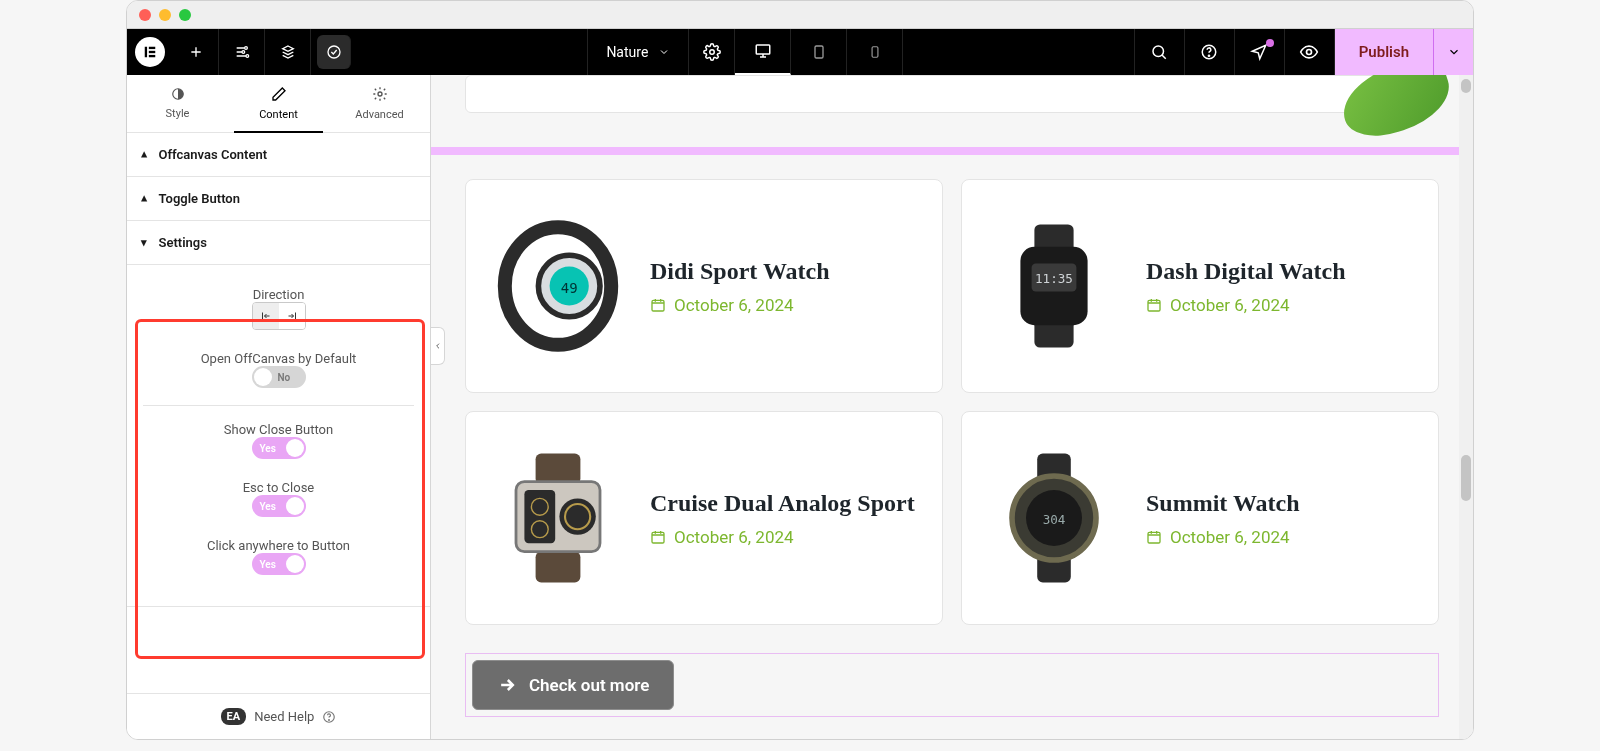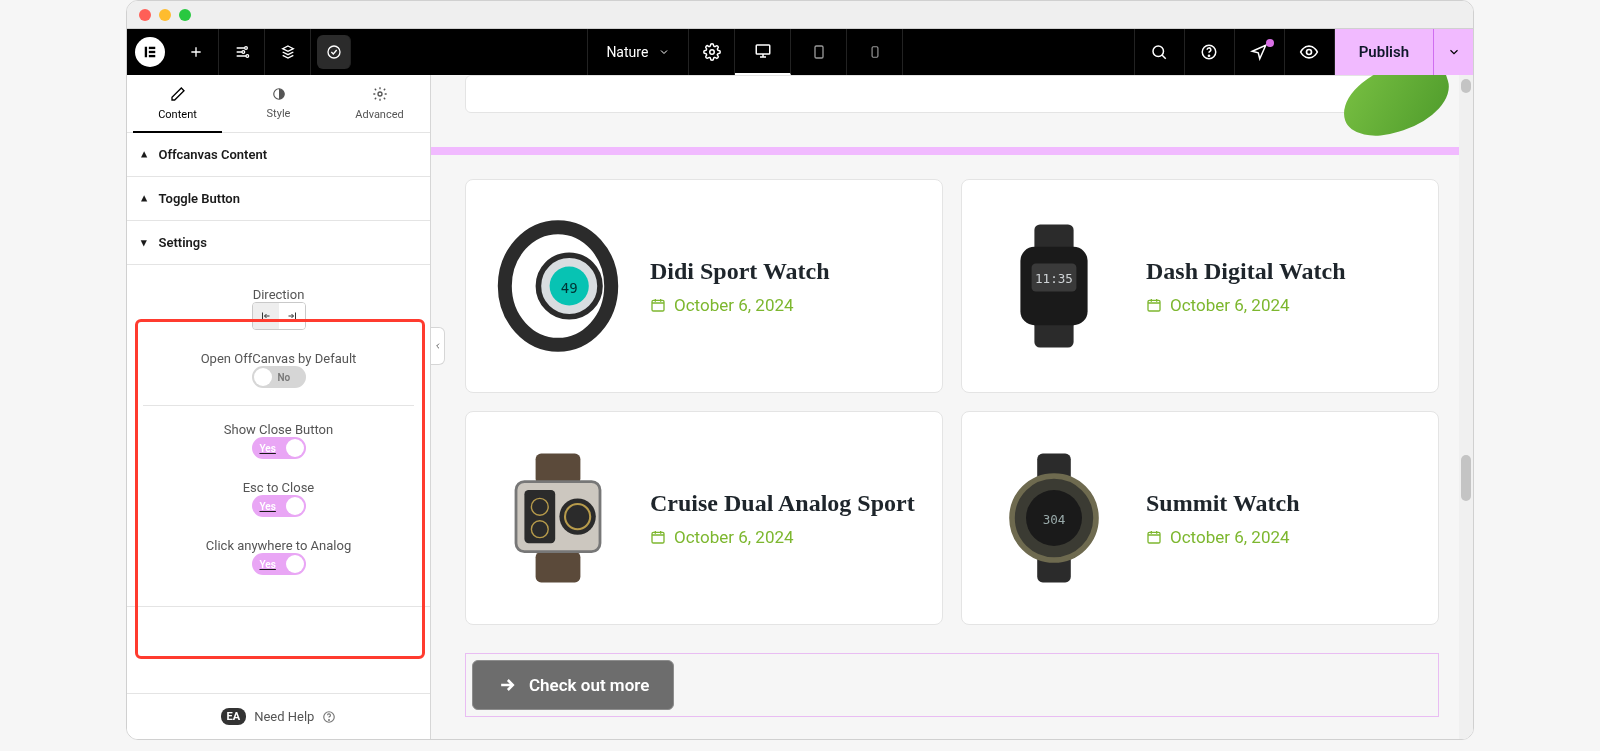--- a/index.html
+++ b/index.html
@@ -31,21 +31,21 @@
   .topbar .sq{width:46px;height:46px;display:flex;align-items:center;justify-content:center;border-right:1px solid #222;}
   .topbar .sq.hovered{background:#2b2b2b;border-radius:6px;margin:6px;width:34px;height:34px;}
   .elogo{width:30px;height:30px;border-radius:50%;background:#fff;display:flex;align-items:center;justify-content:center;color:#000;font-weight:900;margin:0 8px;}
   .spacer{flex:1;}
   .devgroup{display:flex;align-items:center;gap:0;}
   .devgroup .dev{width:56px;height:46px;display:flex;align-items:center;justify-content:center;border-right:1px solid #222;}
   .devgroup .dev.active{border-bottom:2px solid #fff;}
   .page-select{display:flex;align-items:center;gap:10px;padding:0 18px;border-left:1px solid #222;border-right:1px solid #222;height:100%;font-size:14px;}
   .right-icons{display:flex;align-items:center;}
   .right-icons .sq{border-left:1px solid #222;border-right:none;width:50px;}
-  .publish{background:var(--purple-light);color:#0f172a;display:flex;align-items:center;justify-content:center;padding:0 24px;font-weight:600;height:100%;border-left:1px solid #222;font-size:15px;}
+  .publish{background:var(--purple-light);color:#7f1d1d;display:flex;align-items:center;justify-content:center;padding:0 24px;font-weight:600;height:100%;border-left:1px solid #222;font-size:15px;}
   .pub-caret{background:var(--purple-light);color:#000;display:flex;align-items:center;justify-content:center;height:100%;width:40px;border-left:1px solid #d06ef0;}
   
   .body{display:flex;height:calc(100% - 28px - var(--topbar-h));}
   
   .panel{width:var(--panel-w);border-right:1px solid var(--panel-border);background:#fff;display:flex;flex-direction:column;position:relative;}
   .panel-title{height:48px;display:flex;align-items:center;justify-content:center;font-size:15px;color:#222;border-bottom:1px solid var(--border);}
   .panel-tabs{display:flex;height:58px;border-bottom:1px solid var(--border);}
   .ptab{flex:1;display:flex;flex-direction:column;align-items:center;justify-content:center;gap:6px;color:#555;position:relative;}
   .ptab.active{color:#000;}
   .ptab.active::after{content:"";position:absolute;left:6px;right:6px;bottom:-1px;height:2px;background:#000;}
@@ -58,21 +58,21 @@
   .row{display:flex;align-items:center;justify-content:space-between;padding:10px 0;border-bottom:1px solid transparent;flex-direction:column;}
   .row+.row.sep{border-top:1px solid var(--border);margin-top:6px;padding-top:16px;}
   .row label{color:#555;font-size:13px;}
   .dir-buttons{display:flex;border:1px solid #c9c9c9;border-radius:4px;overflow:hidden;}
   .dir-buttons button{width:26px;height:26px;background:#fff;border:none;display:flex;align-items:center;justify-content:center;color:#333;}
   .dir-buttons button.active{background:#eee;}
   .select{border:1px solid #c9c9c9;border-radius:4px;height:30px;padding:0 8px;width:140px;background:#fff;display:flex;align-items:center;justify-content:space-between;font-size:13px;color:#333;}
   .toggle{width:54px;height:22px;border-radius:999px;position:relative;display:flex;align-items:center;}
   .toggle .knob{width:18px;height:18px;border-radius:50%;background:#fff;position:absolute;top:2px;}
   .toggle .txt{font-size:10px;font-weight:600;}
-  .toggle.on{background:var(--purple);text-decoration:underline;}
+  .toggle.on{background:var(--purple);}
   .toggle.on .knob{right:2px;}
   .toggle.on .txt{color:#fff;margin-left:8px;}
   .toggle.off{background:#d6d6d6;}
   .toggle.off .knob{left:2px;}
   .toggle.off .txt{color:#777;margin-left:26px;}
   
   .highlight-rect{position:absolute;left:8px;top:244px;width:290px;height:340px;border:3px solid #ff3b2f;border-radius:6px;pointer-events:none;}
   
   .panel-footer{margin-top:auto;padding:14px 0;display:flex;align-items:center;justify-content:center;gap:8px;color:#555;border-top:1px solid var(--border);}
   .ea-badge{background:#333;color:#fff;font-size:11px;font-weight:700;border-radius:8px;padding:2px 6px;}
@@ -213,32 +213,32 @@
           <path d="M6 9l6 6 6-6"></path>
         </svg>
     </div>
   </div>
 
   <div class="body">
 
     <div class="panel">
 
       <div class="panel-tabs">
-        <div class="ptab active">
-          <svg width="16" height="16" viewBox="0 0 24 24" fill="none" stroke="#000" stroke-width="2">
-              <path d="M17 3l4 4L7 21H3v-4L17 3z"></path>
-            </svg>
-          <span class="label">Content</span>
-        </div>
         <div class="ptab">
           <svg width="14" height="14" viewBox="0 0 24 24">
               <circle cx="12" cy="12" r="9" fill="none" stroke="#555" stroke-width="2"></circle>
               <path d="M12 3a9 9 0 0 1 0 18z" fill="#555"></path>
             </svg>
           <span class="label">Style</span>
+        </div>
+        <div class="ptab active">
+          <svg width="16" height="16" viewBox="0 0 24 24" fill="none" stroke="#000" stroke-width="2">
+              <path d="M17 3l4 4L7 21H3v-4L17 3z"></path>
+            </svg>
+          <span class="label">Content</span>
         </div>
         <div class="ptab">
           <svg width="16" height="16" viewBox="0 0 24 24" fill="none" stroke="#555" stroke-width="2">
               <circle cx="12" cy="12" r="3"></circle>
               <path d="M12 2v3M12 19v3M4.2 4.2l2.1 2.1M17.7 17.7l2.1 2.1M2 12h3M19 12h3M4.2 19.8l2.1-2.1M17.7 6.3l2.1-2.1"></path>
             </svg>
           <span class="label">Advanced</span>
         </div>
       </div>
 
@@ -293,21 +293,21 @@
 
         <div class="row">
           <label>Esc to Close</label>
           <div class="toggle on">
             <span class="txt">Yes</span>
             <span class="knob"></span>
           </div>
         </div>
 
         <div class="row">
-          <label>Click anywhere to Analog</label>
+          <label>Click anywhere to Button</label>
           <div class="toggle on">
             <span class="txt">Yes</span>
             <span class="knob"></span>
           </div>
         </div>
       </div>
 
       <div class="panel-footer">
         <span class="ea-badge">EA</span>
         <span>Need Help</span>

